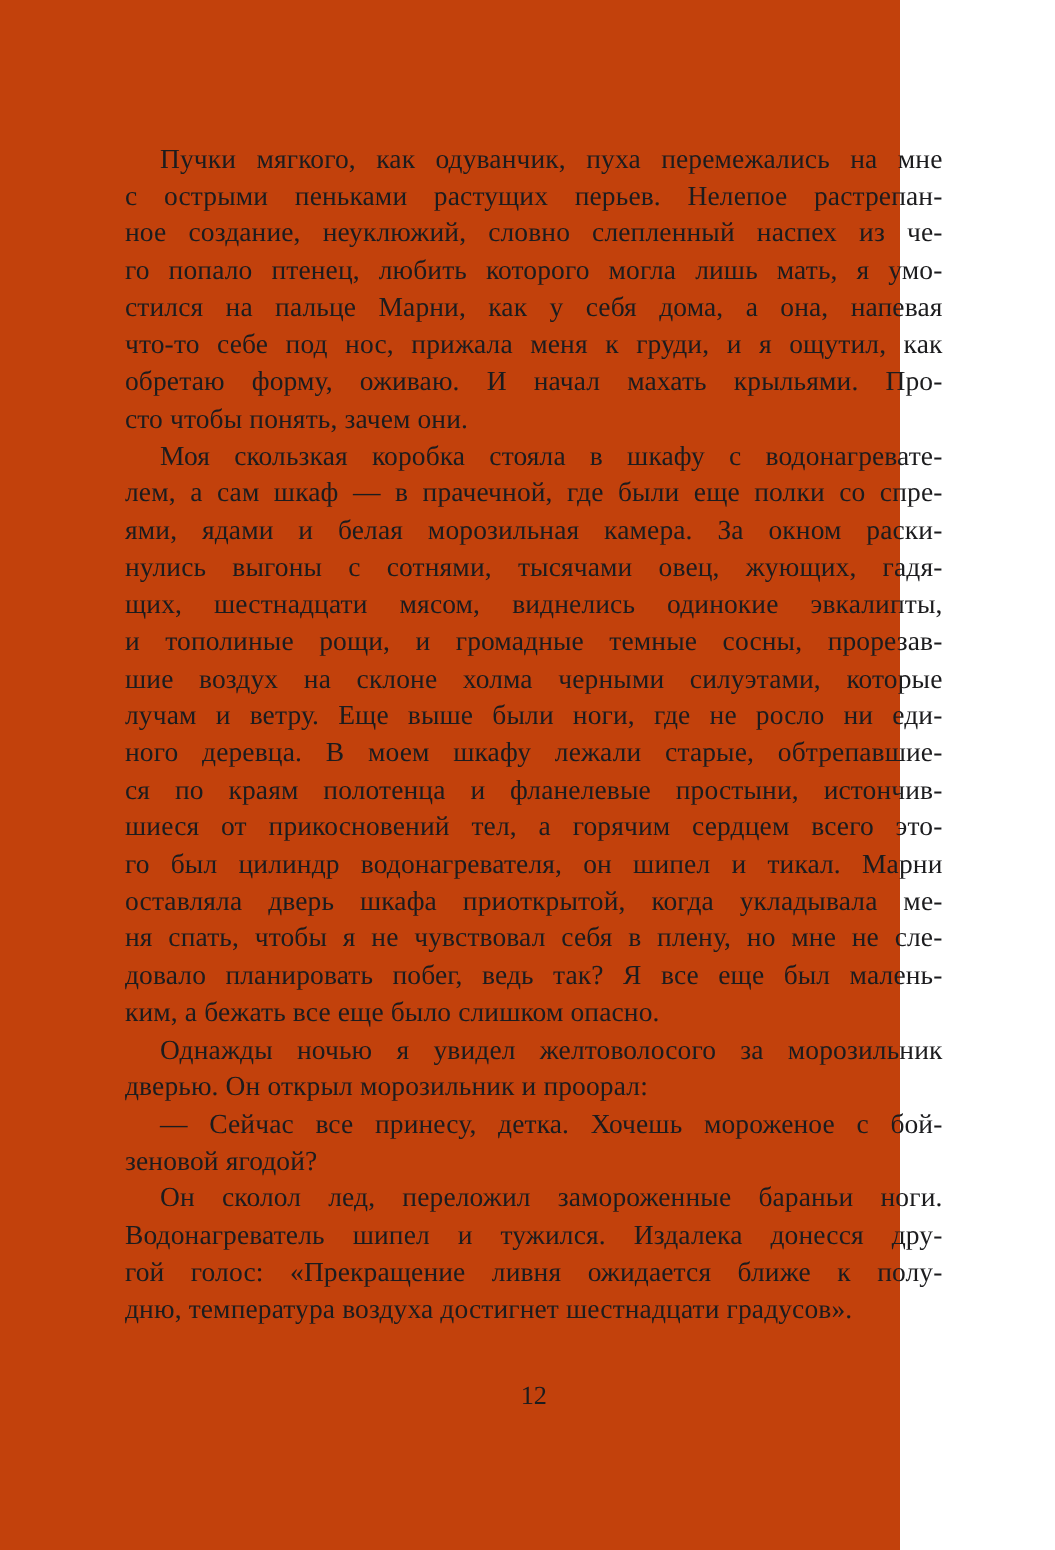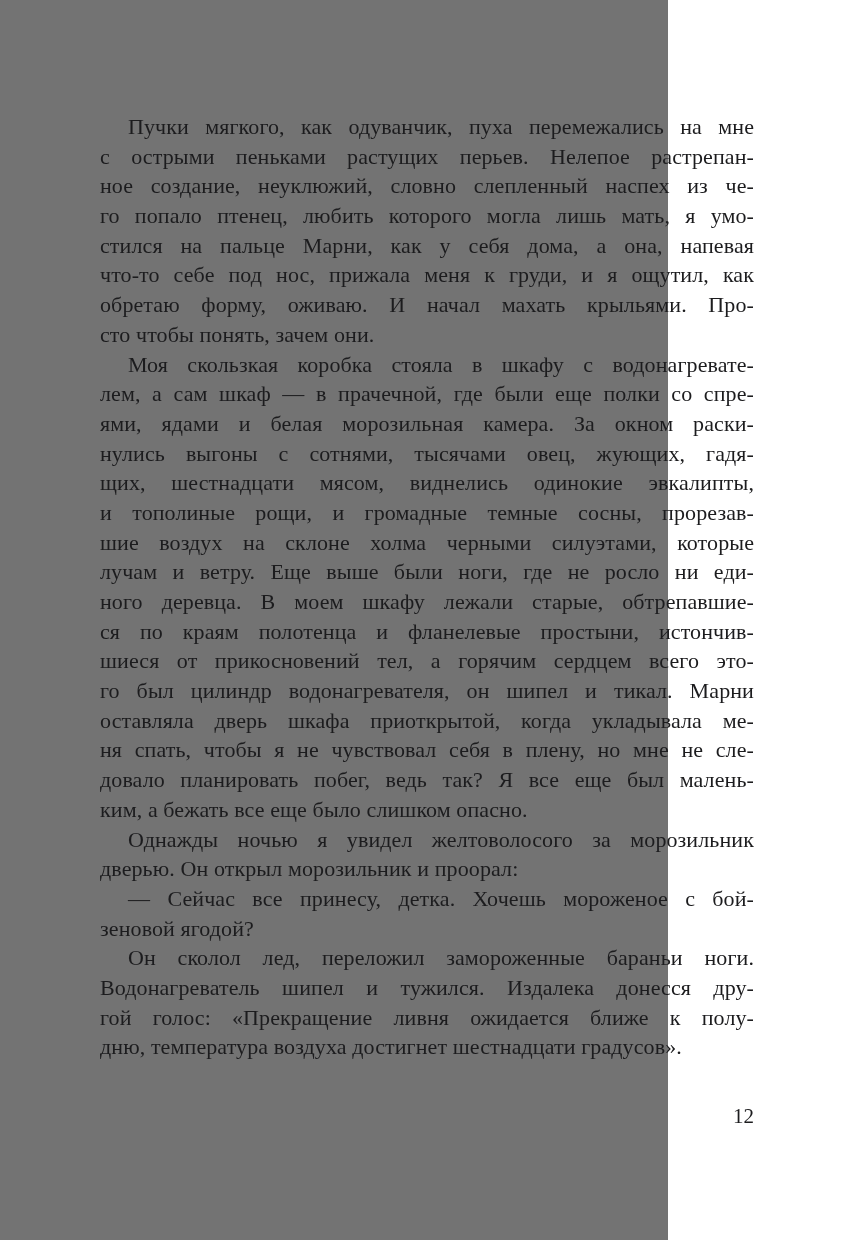--- a/index.html
+++ b/index.html
@@ -10,23 +10,23 @@
   body {
     width: 844px;
     height: 1240px;
     position: relative;
     overflow: hidden;
     font-family: "Liberation Serif", "DejaVu Serif", serif;
   }
   .page {
     position: absolute;
     left: 0; top: 0;
-    width: 668px;
+    width: 720px;
     height: 1240px;
-    background: #737373;
+    background: #c2410c;
   }
   .text-block {
     position: absolute;
     left: 100px;
     top: 112px;
     width: 654px;
     color: #1c1c1e;
     font-size: 22px;
     line-height: 29.7px;
     letter-spacing: 0.1px;
@@ -46,21 +46,21 @@
     text-indent: 28px;
   }
   .line.last {
     text-align-last: left;
   }
   .page-number {
     position: absolute;
     top: 1101px;
     left: 100px;
     width: 654px;
-    text-align: right;
+    text-align: center;
     font-size: 21px;
     line-height: 30px;
     color: #1c1c1e;
   }
 </style>
 </head>
 <body>
 
 <div class="page">
   <div class="text-block">

